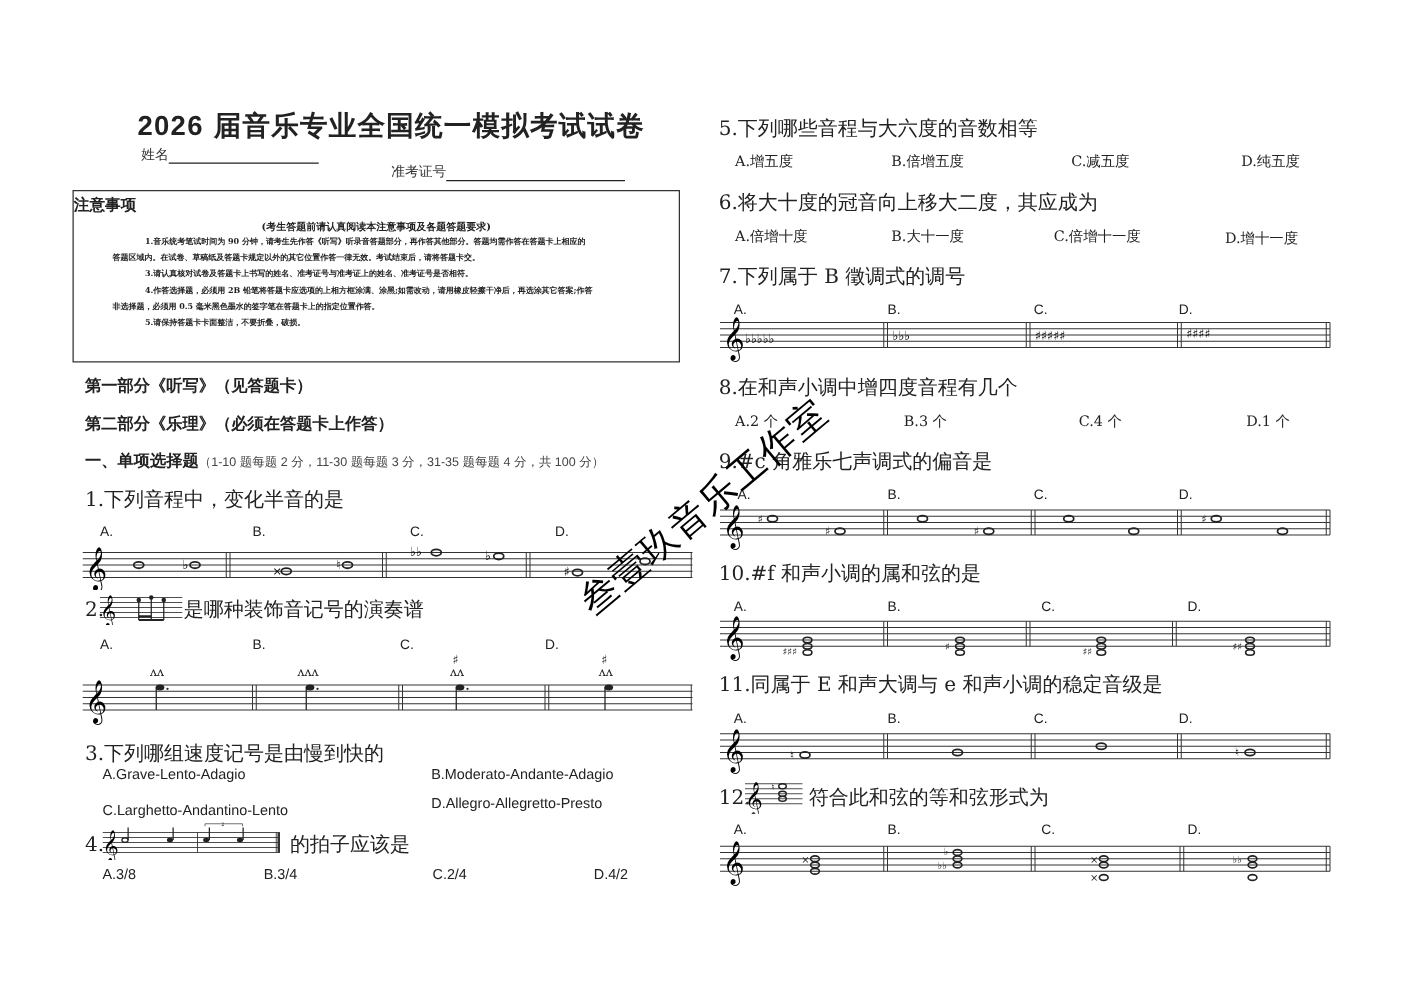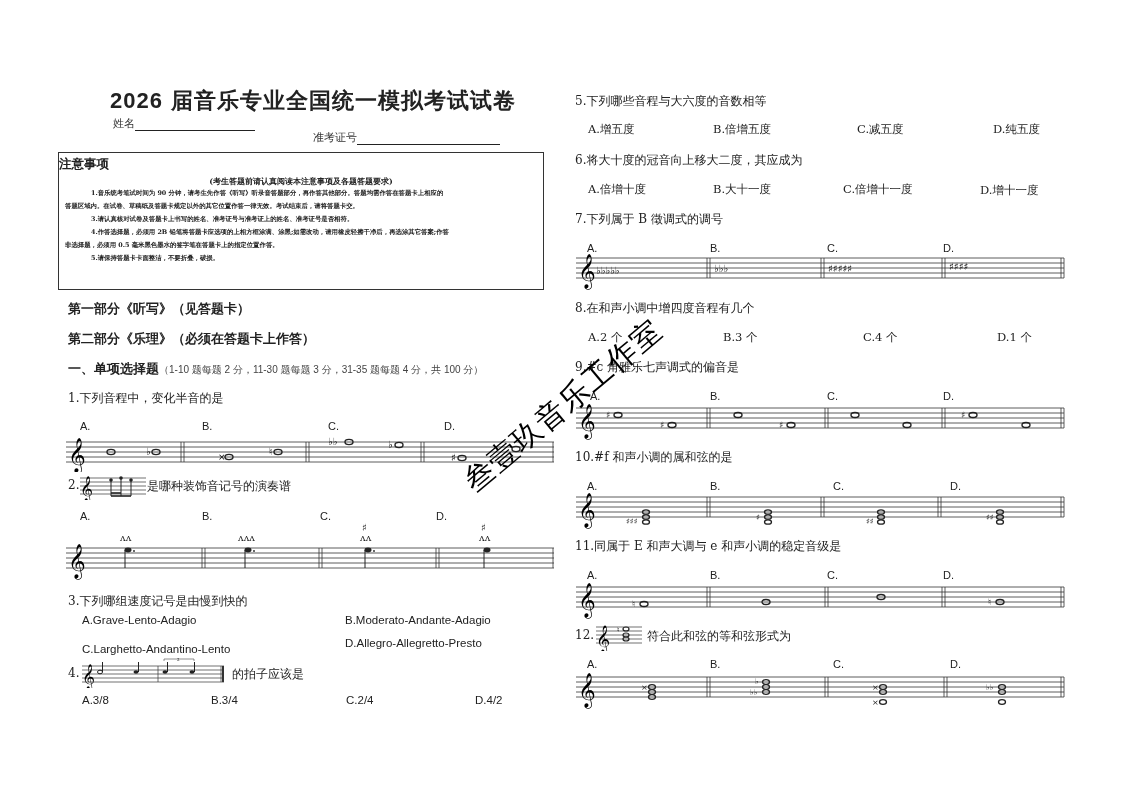--- a/index.html
+++ b/index.html
@@ -7,25 +7,25 @@
   body { position: relative; font-family: "DejaVu Serif", "Liberation Serif", serif; color: #222; }
   .abs { position: absolute; }
   .sans { font-family: "Liberation Sans", "DejaVu Sans", sans-serif; }
   .title { left: 110px; top: 86px; width: 420px; font-size: 22px; font-weight: bold; letter-spacing: 1px; white-space: nowrap; }
   .title .year { font-family: "Liberation Sans", sans-serif; font-weight: bold; margin-right: 8px; }
   .field { font-size: 11px; color: #333; display: flex; align-items: flex-end; }
   .field .line { display: inline-block; border-bottom: 1px solid #222; height: 12px; }
   .notice { left: 58px; top: 152px; width: 486px; height: 138px; border: 1.5px solid #333; }
   .notice .nh { text-align: left; font-weight: bold; font-size: 12.5px; margin-top: 3px; }
   .notice .ns { text-align: center; font-weight: bold; font-size: 8px; margin-top: 3px; }
-  .notice .np { font-size: 6.4px; font-weight: bold; line-height: 13px; padding: 0 6px; }
+  .notice .np { font-size: 6.4px; font-weight: bold; line-height: 13px; padding: 0 6px; margin-left: 25px; }
   .notice .np.ind { text-indent: 26px; }
   .sec { font-size: 13px; font-weight: bold; white-space: nowrap; }
   .small { font-size: 10px; font-weight: normal; color: #444; }
-  .q { font-size: 12px; white-space: nowrap; }
+  .q { font-size: 16px; white-space: nowrap; }
   .opt { font-size: 11.5px; white-space: nowrap; font-family: "Liberation Sans", sans-serif; }
   .opt .cn { font-family: "DejaVu Serif", serif; }
   .lbl { font-family: "Liberation Sans", sans-serif; font-size: 11px; }
   .watermark { left: 455px; top: 300px; font-family: "DejaVu Sans", sans-serif; font-size: 30px; transform: rotate(-40deg); transform-origin: left top; white-space: nowrap; color: #000; letter-spacing: 1px; top: 470px; }
   svg text { font-family: "DejaVu Serif", serif; }
 </style>
 </head>
 <body>
 
 <div class="abs title">

